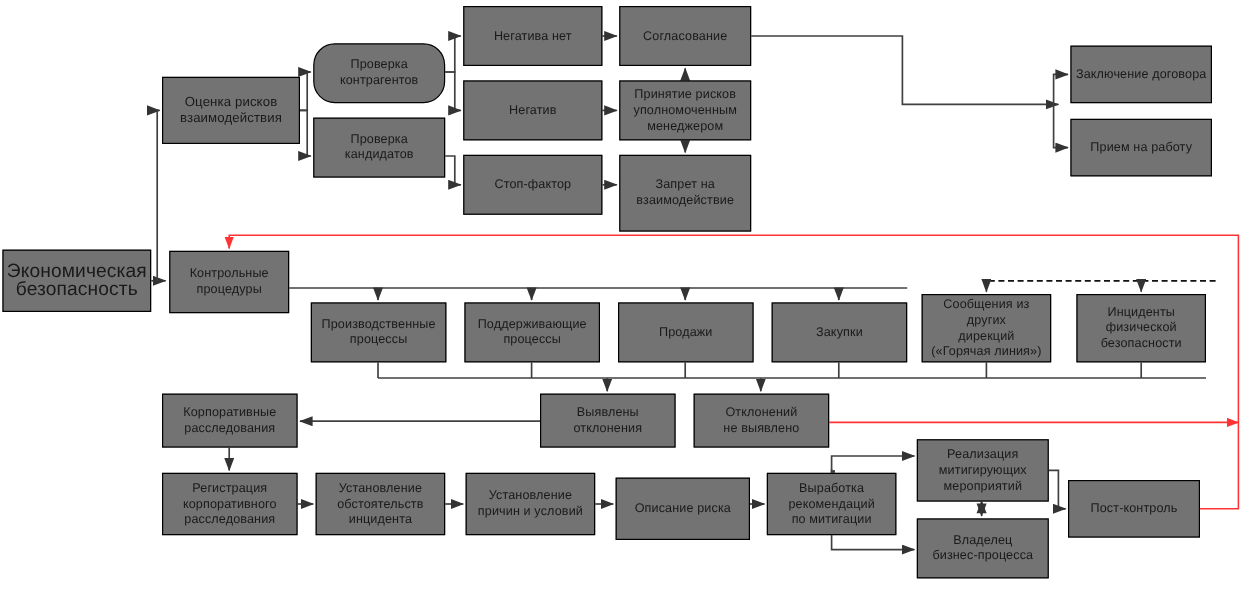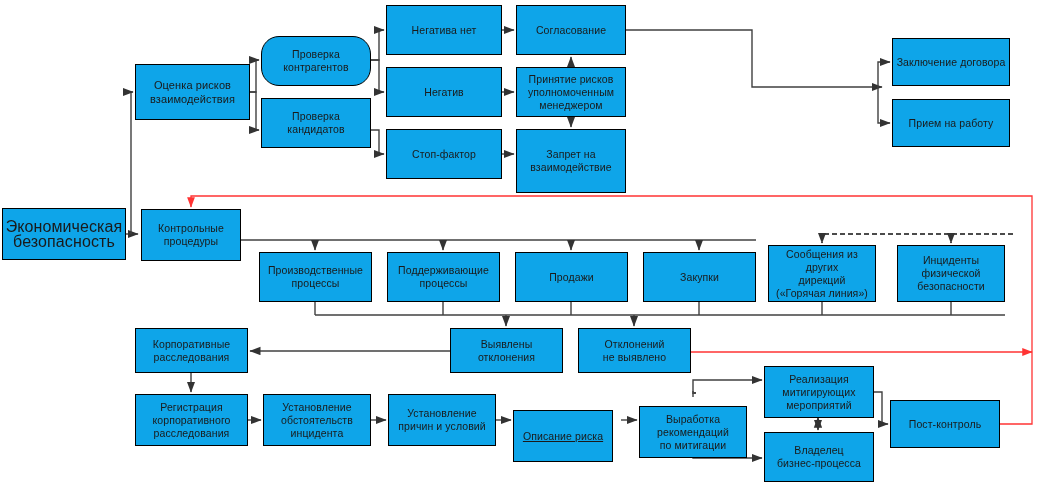--- a/index.html
+++ b/index.html
@@ -1,21 +1,21 @@
 <!DOCTYPE html>
 <html><head>
 <meta charset="utf-8">
 <style>
   html,body{margin:0;padding:0;background:#ffffff;}
   body{font-family:"Liberation Sans","DejaVu Sans",sans-serif;}
   #canvas{position:relative;width:1043px;height:499px;background:#ffffff;overflow:hidden;}
   #edges{position:absolute;left:0;top:0;width:1043px;height:499px;pointer-events:none;}
   .node{
     position:absolute;
-    background:#0ea5e9;
+    background:#737373;
     border:1.6px solid #000000;
     box-sizing:border-box;
     display:flex;align-items:center;justify-content:center;
     text-align:center;
     color:#1a1a1a;
     font-size:10.5px;
     line-height:13px;
     padding:2px 0;
     white-space:pre-line;
     letter-spacing:.1px;
@@ -132,22 +132,22 @@
       <div class="node " style="left: 135px; top: 328px; width: 113px; height: 45px;">Корпоративные
 расследования</div>
       <div class="node " style="left: 135px; top: 394px; width: 113px; height: 52px;">Регистрация
 корпоративного
 расследования</div>
       <div class="node " style="left: 263px; top: 394px; width: 108px; height: 52px;">Установление
 обстоятельств
 инцидента</div>
       <div class="node " style="left: 388px; top: 394px; width: 108px; height: 52px;">Установление
 причин и условий</div>
-      <div class="node " style="left: 513px; top: 410px; width: 100px; height: 52px; text-decoration: underline;">Описание риска</div>
-      <div class="node " style="left: 639px; top: 406px; width: 108px; height: 52px;">Выработка
+      <div class="node " style="left: 513px; top: 398px; width: 112px; height: 52px;">Описание риска</div>
+      <div class="node " style="left: 639px; top: 394px; width: 108px; height: 52px;">Выработка
 рекомендаций
 по митигации</div>
       <div class="node " style="left: 764px; top: 366px; width: 110px; height: 52px;">Реализация
 митигирующих
 мероприятий</div>
       <div class="node " style="left: 764px; top: 432px; width: 110px; height: 50px;">Владелец
 бизнес-процесса</div>
       <div class="node " style="left: 890px; top: 400px; width: 110px; height: 48px;">Пост-контроль</div>
     </div>
 </div>

